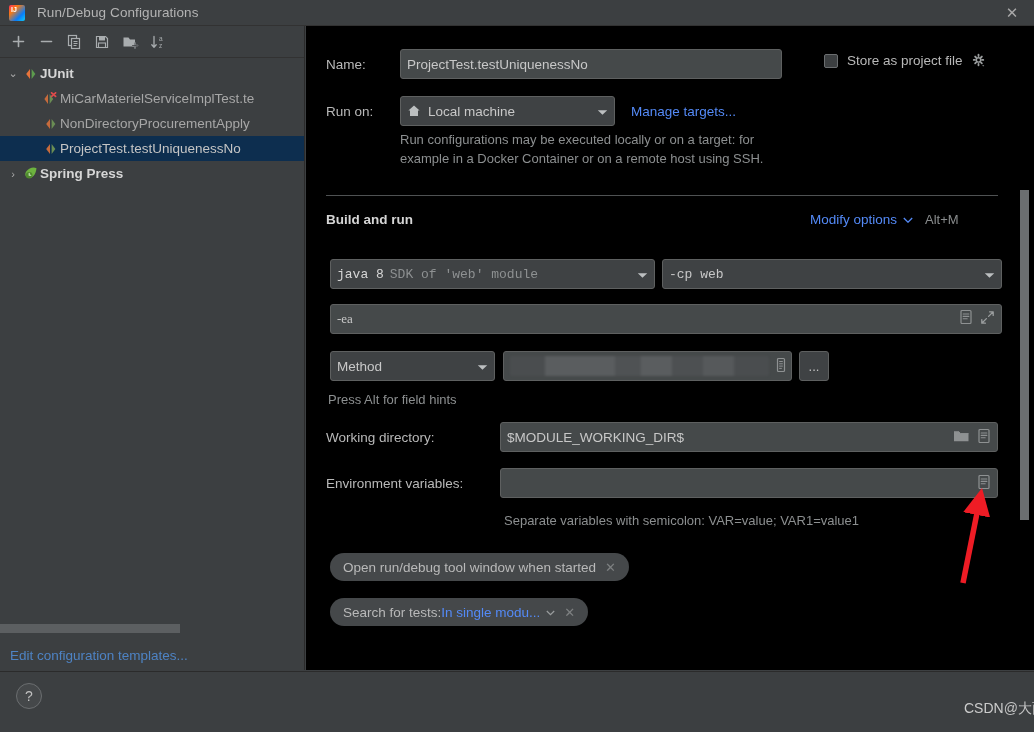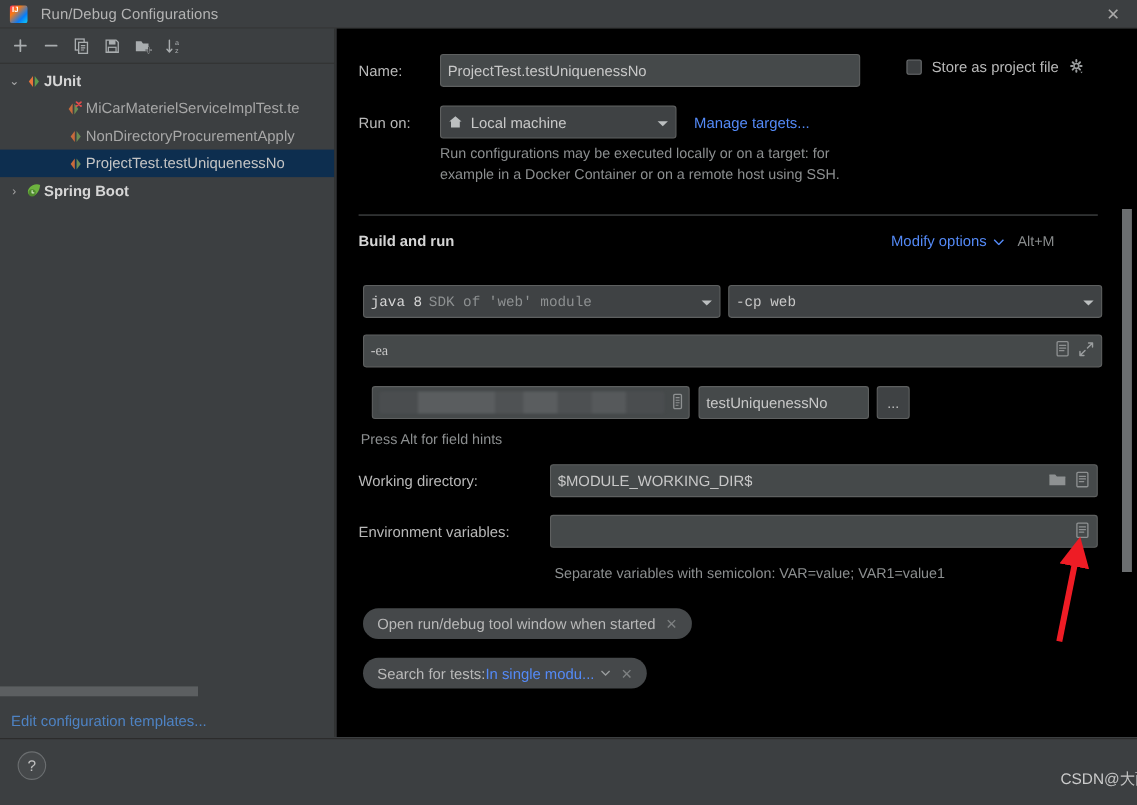--- a/index.html
+++ b/index.html
@@ -56,21 +56,21 @@
     padding-left: 4px; cursor: default;
   }
   .tree-row.selected { background: #0d2e4f; }
   .twisty {
     width: 18px; display: flex; align-items: center; justify-content: center;
     color: #a9a9a9; font-size: 11px; flex: 0 0 18px;
   }
   .tree-icon { width: 18px; flex: 0 0 18px; display: flex; align-items: center; justify-content: center; position: relative; }
   .tree-label { font-size: 13.5px; color: #a7a7a7; }
   .tree-row.group .tree-label { color: #d6d6d6; font-weight: bold; }
-  .tree-row.child { padding-left: 60px; text-align: center; }
+  .tree-row.child { padding-left: 42px; text-align: center; }
   .tree-row.selected .tree-label { color: #c5c5c5; }
 
   .hscroll {
     position: absolute; left: 0; top: 598px; width: 180px; height: 9px;
     background: #5c5f61; border-radius: 0;
   }
   .edit-templates {
     position: absolute; left: 10px; top: 622px;
     font-size: 13.5px; color: #4e83c4; cursor: default;
   }
@@ -262,21 +262,21 @@
 
       <div class="tree-row group">
         <div class="twisty">›</div>
         <div class="tree-icon">
           <svg width="16" height="15" viewBox="0 0 16 15">
             <path d="M13.5 2.2C11 0.5 6 1.5 3.4 5.2c-2 2.8-1 5.8 1.6 6.6 3 0.9 7.6-1.4 8.5-9.6z" fill="#6db33f"></path>
             <circle cx="6.2" cy="9.3" r="3.3" fill="#4f8a2e"></circle>
             <path d="M6.2 7.2v2.1M6.2 9.3h1.6" stroke="#cfe8bd" stroke-width="1.1" stroke-linecap="round"></path>
           </svg>
         </div>
-        <div class="tree-label">Spring Boot</div>
+        <div class="tree-label">Spring Press</div>
       </div>
     </div>
 
     <div class="hscroll"></div>
     <div class="edit-templates">Edit configuration templates...</div>
   </div>
 
   <div class="rightpanel">
 
     <div class="vscroll"></div>
@@ -375,33 +375,38 @@
             <svg width="15" height="15" viewBox="0 0 15 15">
               <path d="M8.6 6.4L13 2M9.6 1.8h3.6v3.6" stroke="#9b9e9f" stroke-width="1.3" fill="none" stroke-linecap="round" stroke-linejoin="round"></path>
               <path d="M6.4 8.6L2 13M5.4 13.2H1.8V9.6" stroke="#9b9e9f" stroke-width="1.3" fill="none" stroke-linecap="round" stroke-linejoin="round"></path>
             </svg>
           </span>
         </div>
       </div>
     </div>
 
     <div class="row" style="left:24px; top:325px;">
+      <div class="combo" style="width:165px;">
+        <span>Method</span>
+        <span class="caret">
+          <svg width="11" height="7" viewBox="0 0 11 7">
+              <path d="M0.8 1.2L5.5 5.8L10.2 1.2z" fill="#bcbfc0"></path>
+            </svg>
+        </span>
+      </div>
       <div class="field" style="width:289px; margin-left:8px; padding-right:4px;">
         <div class="redacted"></div>
         <div class="field-icons">
           <span>
             <svg width="12" height="16" viewBox="0 0 12 16">
               <rect x="2.5" y="1.5" width="7" height="13" fill="none" stroke="#8e9192" stroke-width="1.2" rx="1"></rect>
               <path d="M4.2 4.5h3.6M4.2 6.8h3.6M4.2 9.1h3.6M4.2 11.4h2.6" stroke="#8e9192" stroke-width="1"></path>
             </svg>
           </span>
         </div>
-      </div>
-      <div class="field" style="width:155px; margin-left:8px;">
-        <div class="val">testUniquenessNo</div>
       </div>
       <div class="combo" style="width:30px; margin-left:7px; justify-content:center; padding:0;">
         <span style="font-size:13px; color:#c0c0c0;">...</span>
       </div>
     </div>
 
     <div style="position:absolute; left:22px; top:364px;" class="hinttext">Press Alt for field hints</div>
 
     <div class="row" style="left:20px; top:396px;">
       <div class="lbl" style="width:174px;">Working directory:</div>

